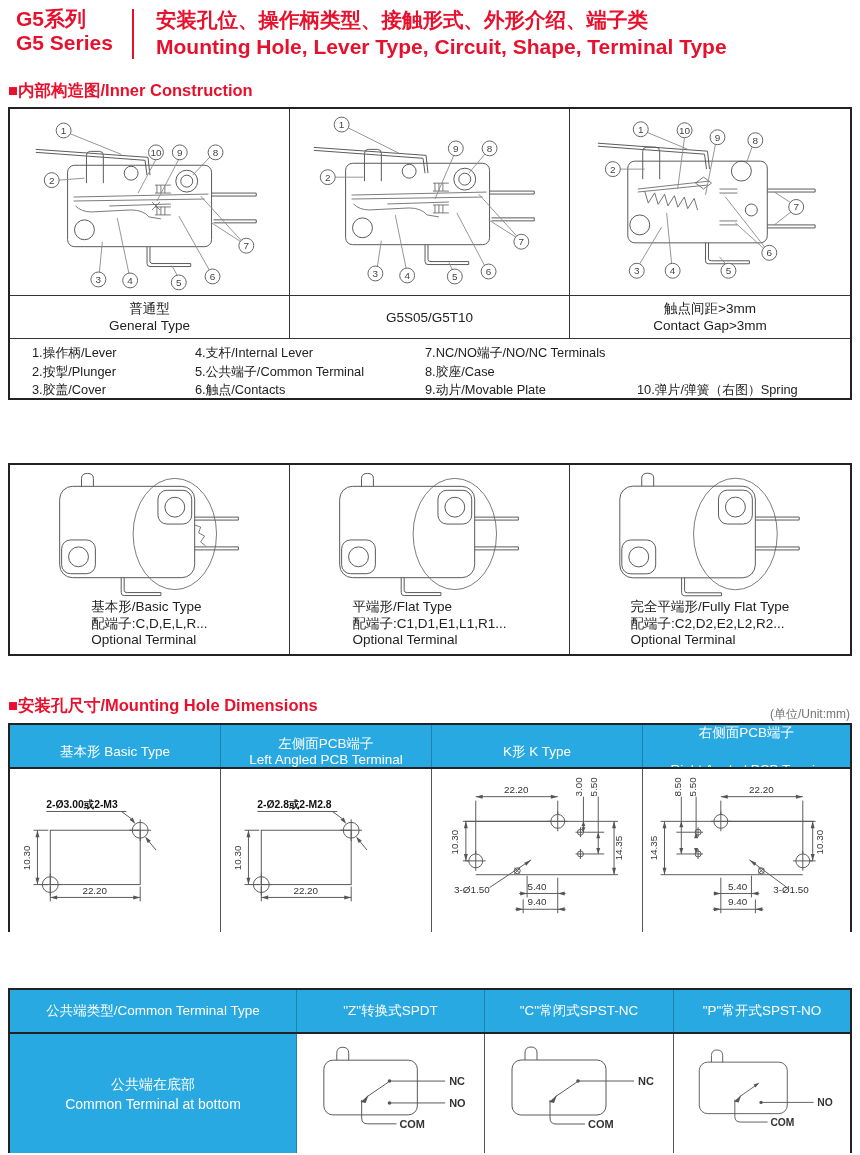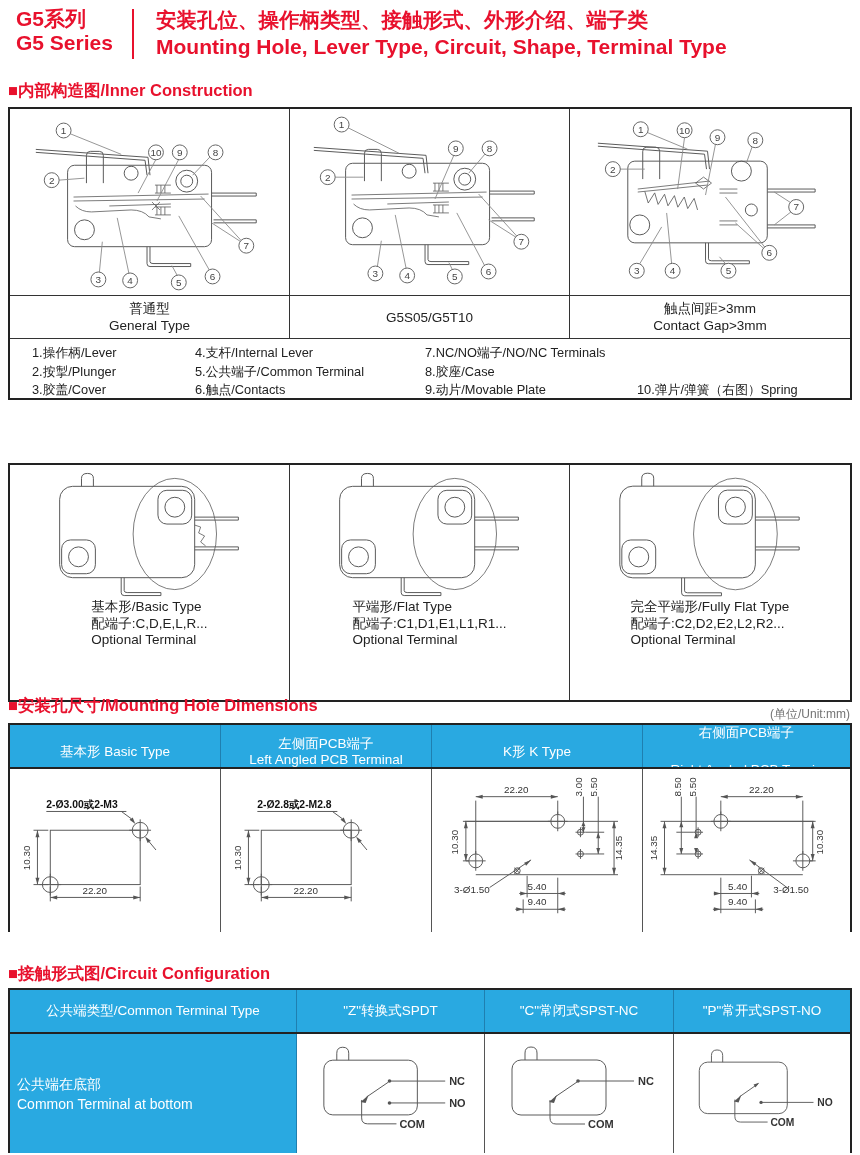--- a/index.html
+++ b/index.html
@@ -26,21 +26,21 @@
   .row3 > div { border-right:1px solid #333; }
   .row3 > div:last-child { border-right:none; }
   .inner-caps { border-top:1px solid #333; border-bottom:1px solid #333; }
   .cap-cell { display:flex; flex-direction:column; justify-content:center; text-align:center;
               font-size:13.5px; line-height:17px; color:#222; }
   .parts { display:flex; padding:5px 0 0 22px; font-size:12.8px; color:#222; }
   .pcol div { height:18.5px; line-height:18.5px; white-space:nowrap; }
   .pc1 { width:163px; } .pc2 { width:230px; } .pc3 { width:212px; }
 
   
-  .housing-box { top:463px; height:239px; display:grid; grid-template-columns:1fr 1fr 1fr; }
+  .housing-box { top:463px; height:193px; display:grid; grid-template-columns:1fr 1fr 1fr; }
   .housing-cell { border-right:1px solid #333; text-align:center; padding-top:2px; }
   .housing-cell:last-child { border-right:none; }
   .housing-cap { display:inline-block; text-align:left; font-size:13.5px; line-height:16.5px; color:#222; margin-top:1px; }
 
   
   .unit-note { position:absolute; right:10px; top:706px; font-size:12px; color:#737373; }
   .mount-table { top:723px; height:209px; display:grid; grid-template-rows:42px 1fr; }
   .row4 { display:grid; grid-template-columns:211px 211px 211px 1fr; }
   .mount-hdr { background:var(--blue); }
   .mount-hdr > div { border-right:1px solid #1f7fb0; color:#fff; font-size:13.5px; line-height:16px;
@@ -53,22 +53,22 @@
 
   
   .circ-table { top:988px; height:165px; display:grid; grid-template-rows:42px 1fr; }
   .crow { display:grid; grid-template-columns:287px 188px 189px 1fr; }
   .circ-hdr { background:var(--blue); }
   .circ-hdr > div { border-right:1px solid #1f7fb0; color:#fff; font-size:13.5px;
                     display:flex; align-items:center; justify-content:center; }
   .circ-hdr > div:last-child { border-right:none; }
   .circ-body { border-top:2px solid #222; }
   .circ-common { background:var(--blue); color:#fff; display:flex; flex-direction:column;
-                 align-items:flex-start; justify-content:center; font-size:14px; line-height:20px;
-                 border-right:1px solid #1f7fb0;padding-left:7px; }
+                 align-items:center; justify-content:center; font-size:14px; line-height:20px;
+                 border-right:1px solid #1f7fb0; }
   .circ-cell { background:#fff; border-right:1px solid #555; }
   .circ-cell:last-child { border-right:none; }
 
   
   svg { display:block; }
   svg text { font-family:"Liberation Sans","DejaVu Sans",sans-serif; }
   .draw path, .draw rect, .draw circle, .draw ellipse { fill:none; stroke:#5a5a5a; stroke-width:1; }
   .draw .thin { stroke-width:0.8; }
   .leaders path { fill:none; stroke:#8a8a8a; stroke-width:0.9; }
   .callout circle { fill:#fff; stroke:#666; stroke-width:1; }
@@ -529,21 +529,20 @@
           <text class="dimt" transform="rotate(-90 10,80)" x="10" y="80" text-anchor="middle">14.35</text>
           <text class="dimt" transform="rotate(-90 178,74)" x="178" y="74" text-anchor="middle">10.30</text>
           <text class="dimt" x="92" y="122" text-anchor="middle">5.40</text>
           <text class="dimt" x="92" y="138" text-anchor="middle">9.40</text>
           <text class="dimt" x="128" y="126">3-Ø1.50</text>
         </svg>
       </div>
     </div>
   </div>
 
-  <div class="sec-title" style="top:963px">■接触形式图/Circuit Configuration</div>
 
   <div class="box circ-table">
     <div class="crow circ-hdr">
       <div>公共端类型/Common Terminal Type</div>
       <div>"Z"转换式SPDT</div>
       <div>"C"常闭式SPST-NC</div>
       <div>"P"常开式SPST-NO</div>
     </div>
 
     <div class="crow circ-body">

